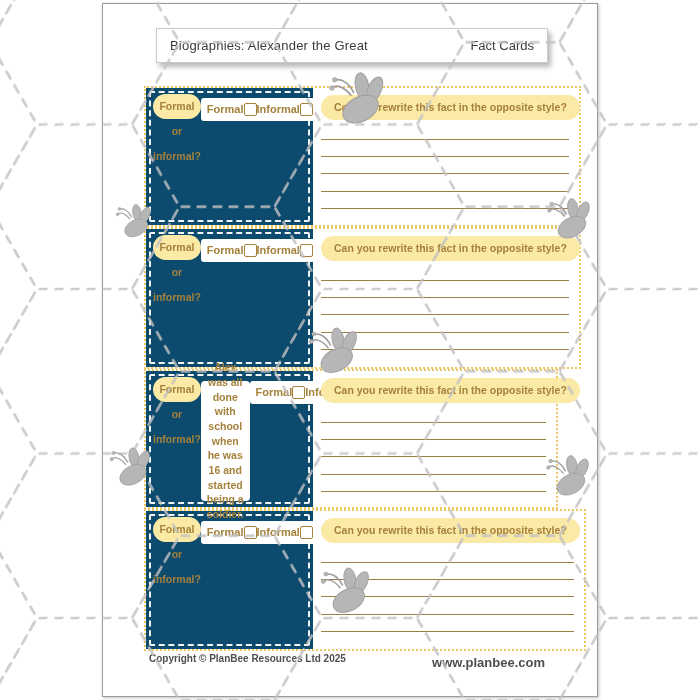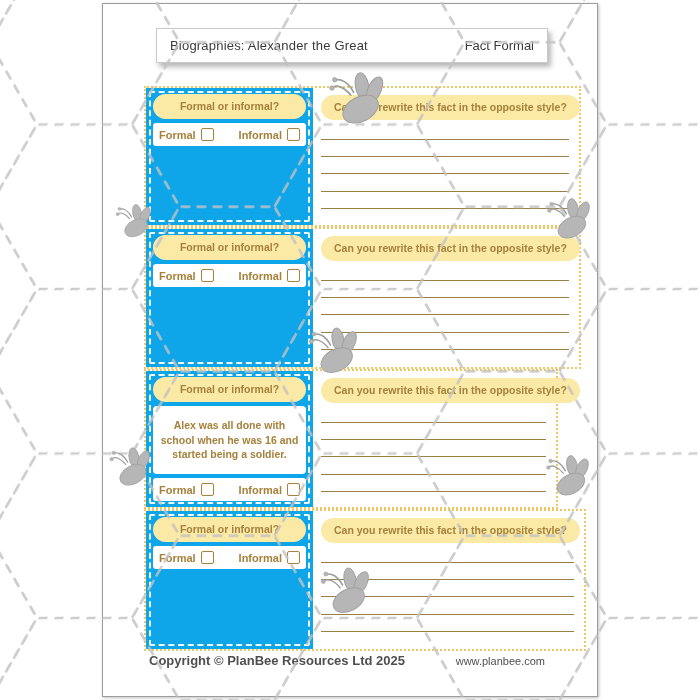--- a/index.html
+++ b/index.html
@@ -22,57 +22,57 @@
   .header-bar .title { font-size:13px; color:#3a3a3a; letter-spacing:.2px; }
   .header-bar .subtitle { font-size:13px; color:#3a3a3a; }
 
   
   .row { position:absolute; left:41px; border:2px dotted #ECC763; display:flex; background:transparent; }
   .r1 { top:82px;  height:141px; width:437px; }
   .r2 { top:223px; height:142px; width:437px; }
   .r3 { top:365px; height:140px; width:414px; }
   .r4 { top:505px; height:142px; width:442px; }
 
-  .card { width:167px; flex:0 0 167px; background:#0ea5e9; position:relative; padding:6px 7px;
-          display:flex; flex-direction:column; }
+  .card { width:167px; flex:0 0 167px; background:#0c4a6e; position:relative; padding:6px 7px;
+          display:flex; flex-direction:row; }
   .card-dash { position:absolute; inset:3px; border:2px dashed rgba(255,255,255,.95); border-radius:2px; pointer-events:none; }
 
   .pill { background:#FBE9A6; color:#A5813B; font-weight:700; font-size:10.5px; text-align:center;
           height:25px; line-height:25px; border-radius:12.5px; position:relative; z-index:2; }
   .card .pill { width:100%; }
 
   .fact { background:#ffffff; border-radius:4px; flex:1; margin-top:4px; position:relative; z-index:2;
           display:flex; align-items:center; justify-content:center; text-align:center;
           color:#A5813B; font-size:10.5px; font-weight:600; line-height:1.4; padding:4px 6px; }
 
   .choices { background:#ffffff; border-radius:3px; height:23px; margin-top:4px; position:relative; z-index:2;
              display:flex; align-items:center; justify-content:space-between; padding:0 6px; }
-  .pair { display:flex; align-items:center; gap:5px; }
+  .pair { display:flex; align-items:flex-start; }
   .chlabel { color:#A5813B; font-size:11px; font-weight:600; }
   .chbox { width:13px; height:13px; border:1.5px solid #A5813B; border-radius:2px; background:#ffffff; display:inline-block; }
 
   .rewrite { flex:1; position:relative; }
   .rewrite .pill { position:absolute; top:7px; left:8px; padding:0 13px; white-space:nowrap; }
   .wl { position:absolute; left:8px; right:10px; border-top:1.2px solid #9A7F45; height:0; }
   .t1{top:51px} .t2{top:68px} .t3{top:85px} .t4{top:103px} .t5{top:120px}
 
   
-  .copyright { position:absolute; left:46px; top:649px; font-size:13px; font-weight:600; color:#4f4f4f; }
-  .website   { position:absolute; right:52px; top:651px; font-size:11px; font-weight:400; color:#4f4f4f; }
+  .copyright { position:absolute; left:46px; top:649px; font-size:10px; font-weight:600; color:#4f4f4f; }
+  .website   { position:absolute; right:52px; top:651px; font-size:13px; font-weight:700; color:#4f4f4f; }
 </style>
 </head>
 <body>
 
 <div class="stage">
 
   <div class="page">
 
     <div class="header-bar">
       <span class="title">Biographies: Alexander the Great</span>
-      <span class="subtitle">Fact Formal</span>
+      <span class="subtitle">Fact Cards</span>
     </div>
 
     <div class="row r1">
       <div class="card">
         <div class="card-dash"></div>
         <div class="pill">Formal or informal?</div>
         <div class="choices">
           <span class="pair">
               <span class="chlabel">Formal</span>
               <span class="chbox"></span>

